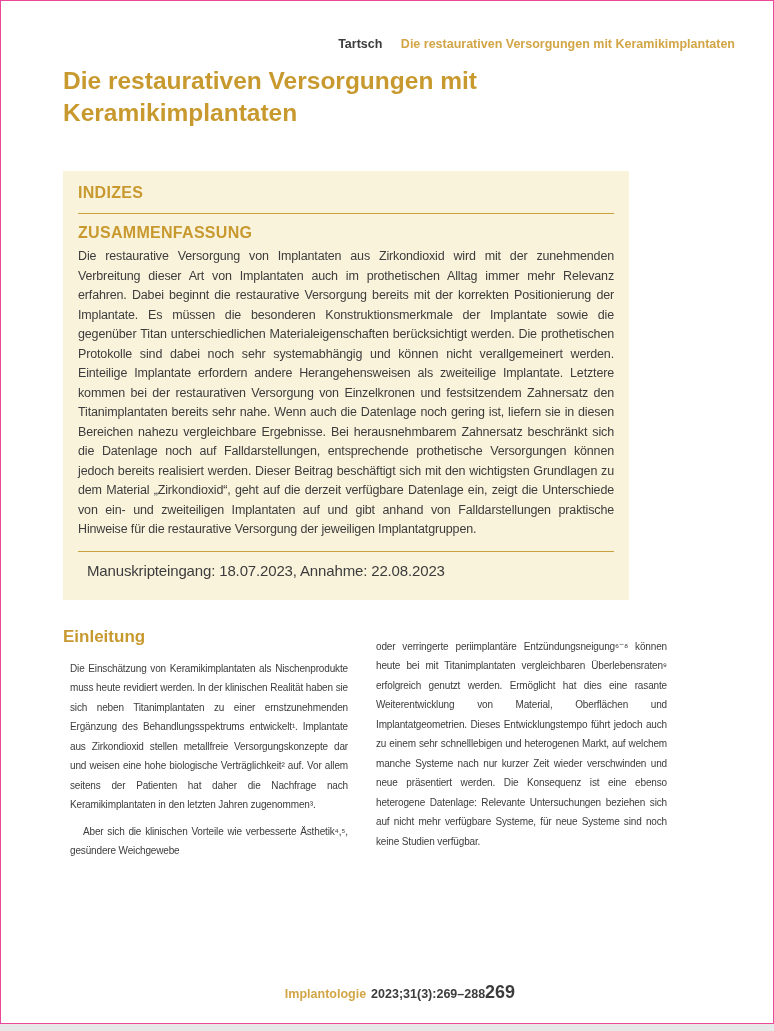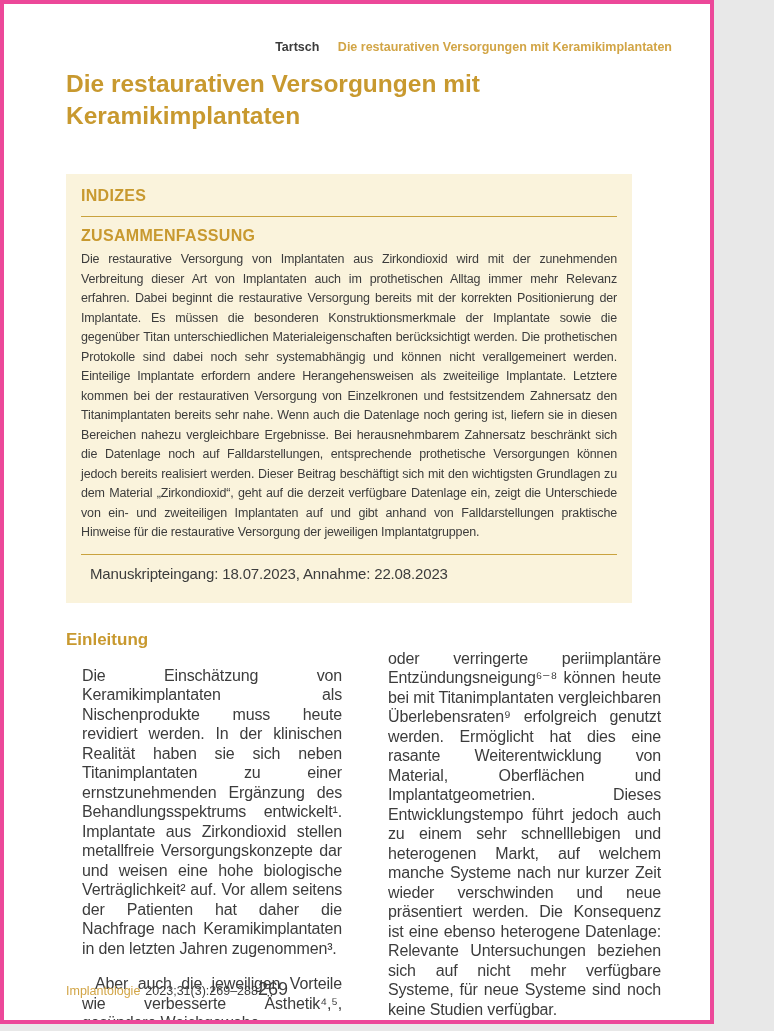--- a/index.html
+++ b/index.html
@@ -8,25 +8,25 @@
     background: #e8e8e8;
     font-family: "Liberation Sans", "DejaVu Sans", sans-serif;
   }
   body {
     width: 774px;
     height: 1031px;
     position: relative;
   }
   .page {
     position: relative;
-    width: 714px;
+    width: 774px;
     height: 1024px;
     box-sizing: border-box;
     background: #ffffff;
-    border: 4px solid #ec4899;
+    border: 1px solid #ec4899;
     overflow: hidden;
     color: var(--text, #3c3c3c);
   }
   .running-head {
     padding-top: 36px;
     padding-right: 38px;
     text-align: right;
     font-size: 12.5px;
     line-height: 15px;
     white-space: nowrap;
@@ -96,43 +96,43 @@
     grid-template-columns: 292px 305px;
     column-gap: 14px;
   }
   .intro-heading {
     font-size: 17px;
     font-weight: bold;
     color: var(--accent, #c8992f);
     margin: 0 0 12px 0;
   }
   .body-par {
-    font-size: 16px;
+    font-size: 10px;
     line-height: 19.5px;
     letter-spacing: -0.15px;
     text-align: justify;
-    margin: 16px;
+    margin: 7px;
     color: var(--text, #3c3c3c);
   }
   .par-indent {
     text-indent: 13px;
   }
   .col-right {
     padding-top: 3px;
   }
   .page-footer {
     position: absolute;
     left: 62px;
     right: 36px;
     bottom: 20px;
     display: flex;
-    justify-content: flex-start;
+    justify-content: center;
     align-items: baseline;
     font-size: 12.5px;
-    font-weight: normal;
+    font-weight: bold;
   }
   .journal-name {
     color: var(--accent-light, #d2a546);
     margin-right: 5px;
   }
   .journal-citation {
     color: var(--text, #3c3c3c);
   }
   .page-number {
     font-size: 18px;
@@ -158,21 +158,21 @@
     <div class="box-label">ZUSAMMENFASSUNG</div>
     <p class="box-text">Die restaurative Versorgung von Implantaten aus Zirkondioxid wird mit der zunehmenden Verbreitung dieser Art von Implantaten auch im prothetischen Alltag immer mehr Relevanz erfahren. Dabei beginnt die restaurative Versorgung bereits mit der korrekten Positionierung der Implantate. Es müssen die besonderen Konstruktionsmerkmale der Implantate sowie die gegenüber Titan unterschiedlichen Materialeigenschaften berücksichtigt werden. Die prothetischen Protokolle sind dabei noch sehr systemabhängig und können nicht verallgemeinert werden. Einteilige Implantate erfordern andere Herangehensweisen als zweiteilige Implantate. Letztere kommen bei der restaurativen Versorgung von Einzelkronen und festsitzendem Zahnersatz den Titanimplantaten bereits sehr nahe. Wenn auch die Datenlage noch gering ist, liefern sie in diesen Bereichen nahezu vergleichbare Ergebnisse. Bei herausnehmbarem Zahnersatz beschränkt sich die Datenlage noch auf Falldarstellungen, entsprechende prothetische Versorgungen können jedoch bereits realisiert werden. Dieser Beitrag beschäftigt sich mit den wichtigsten Grundlagen zu dem Material „Zirkondioxid“, geht auf die derzeit verfügbare Datenlage ein, zeigt die Unterschiede von ein- und zweiteiligen Implantaten auf und gibt anhand von Falldarstellungen praktische Hinweise für die restaurative Versorgung der jeweiligen Implantatgruppen.</p>
     <hr class="gold-rule">
     <p class="manuscript-line">Manuskripteingang: 18.07.2023, Annahme: 22.08.2023</p>
   </div>
 
   <div class="intro-section">
     <div class="col-left">
       <h2 class="intro-heading">Einleitung</h2>
       <p class="body-par">Die Einschätzung von Keramikimplantaten als Nischenprodukte muss heute revidiert werden. In der klinischen Realität haben sie sich neben Titanimplantaten zu einer ernstzunehmenden Ergänzung des Behandlungsspektrums entwickelt¹. Implantate aus Zirkondioxid stellen metallfreie Versorgungskonzepte dar und weisen eine hohe biologische Verträglichkeit² auf. Vor allem seitens der Patienten hat daher die Nachfrage nach Keramikimplantaten in den letzten Jahren zugenommen³.</p>
-      <p class="body-par par-indent">Aber auch die jeweiligen Vorteile wie verbesserte Ästhetik⁴,⁵, gesündere Weichgewebe</p>
+      <p class="body-par par-indent">Aber sich die klinischen Vorteile wie verbesserte Ästhetik⁴,⁵, gesündere Weichgewebe</p>
     </div>
     <div class="col-right">
       <p class="body-par">oder verringerte periimplantäre Entzündungsneigung⁶⁻⁸ können heute bei mit Titanimplantaten vergleichbaren Überlebensraten⁹ erfolgreich genutzt werden. Ermöglicht hat dies eine rasante Weiterentwicklung von Material, Oberflächen und Implantatgeometrien. Dieses Entwicklungstempo führt jedoch auch zu einem sehr schnelllebigen und heterogenen Markt, auf welchem manche Systeme nach nur kurzer Zeit wieder verschwinden und neue präsentiert werden. Die Konsequenz ist eine ebenso heterogene Datenlage: Relevante Untersuchungen beziehen sich auf nicht mehr verfügbare Systeme, für neue Systeme sind noch keine Studien verfügbar.</p>
     </div>
   </div>
 
   <div class="page-footer">
     <div>
       <span class="journal-name">Implantologie</span><span class="journal-citation">2023;31(3):269–288</span>
     </div>

